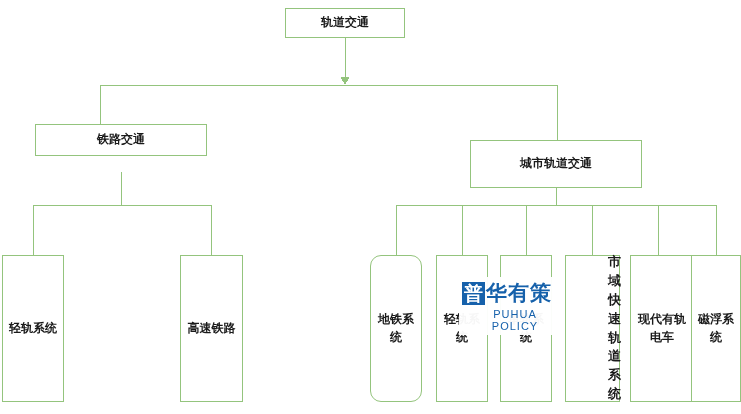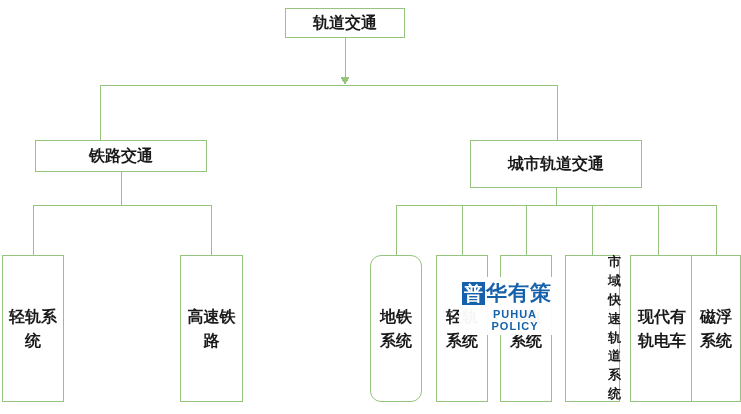--- a/index.html
+++ b/index.html
@@ -19,30 +19,30 @@
   }
   .node {
     position: absolute;
     box-sizing: border-box;
     border: 1px solid #94c47d;
     background: #ffffff;
     display: flex;
     align-items: center;
     justify-content: center;
     text-align: center;
-    font-size: 16px;
+    font-size: 12px;
     font-weight: bold;
     color: #1a1a1a;
     line-height: 1.45;
     z-index: 1;
     padding: 3px 2px;
     word-break: break-all;
   }
   .node-root      { left: 285px; top: 8px;   width: 120px; height: 30px; }
-  .node-railway   { left: 35px;  top: 140px; width: 172px; height: 32px; }
+  .node-railway   { left: 35px;  top: 124px; width: 172px; height: 32px; }
   .node-urban     { left: 470px; top: 140px; width: 172px; height: 48px; }
   .node-ordinary  { left: 2px;   top: 255px; width: 62px;  height: 147px; }
   .node-highspeed { left: 180px; top: 255px; width: 63px;  height: 147px; }
   .node-metro     { left: 370px; top: 255px; width: 52px;  height: 147px; border-radius: 11px; }
   .node-lightrail { left: 436px; top: 255px; width: 52px;  height: 147px; }
   .node-monorail  { left: 500px; top: 255px; width: 52px;  height: 147px; }
   .node-suburban  { left: 565px; top: 255px; width: 55px;  height: 147px; font-size: 13px; padding-left: 46px; }
   .node-tram      { left: 630px; top: 255px; width: 64px;  height: 147px; }
   .node-maglev    { left: 691px; top: 255px; width: 50px;  height: 147px; }
   .watermark {
@@ -71,21 +71,21 @@
     height: 23px;
   }
   .wm-brand {
     color: #1661ab;
     font-weight: bold;
     font-size: 21px;
     letter-spacing: 1px;
   }
   .wm-sub {
     color: #1661ab;
-    font-weight: bold;
+    font-weight: normal;
     font-size: 11px;
     letter-spacing: 1px;
     margin-top: 1px;
     margin-left: 16px;
   }
 </style>
 </head>
 <body>
 
 <div class="canvas">

